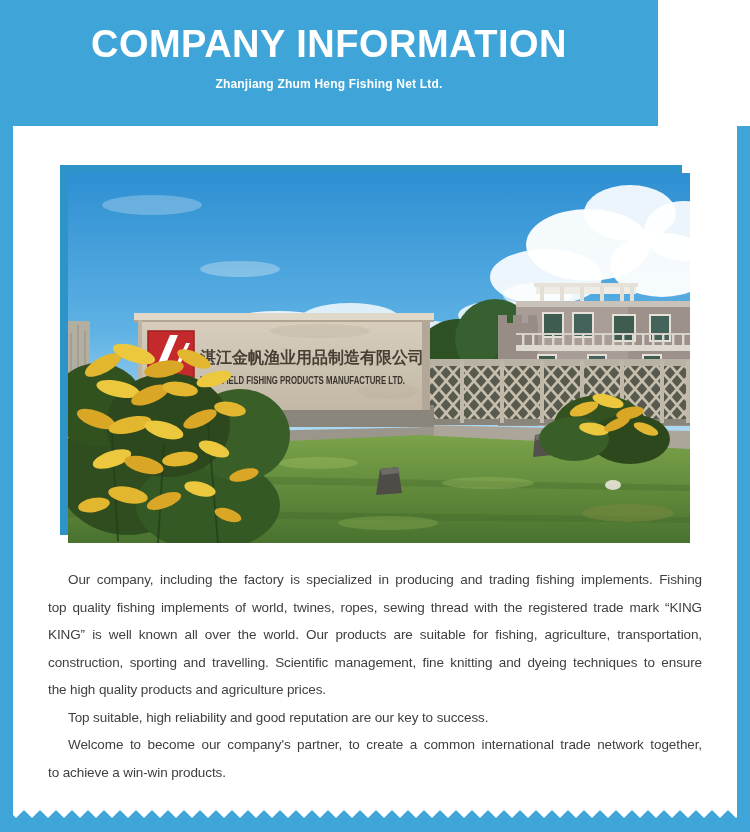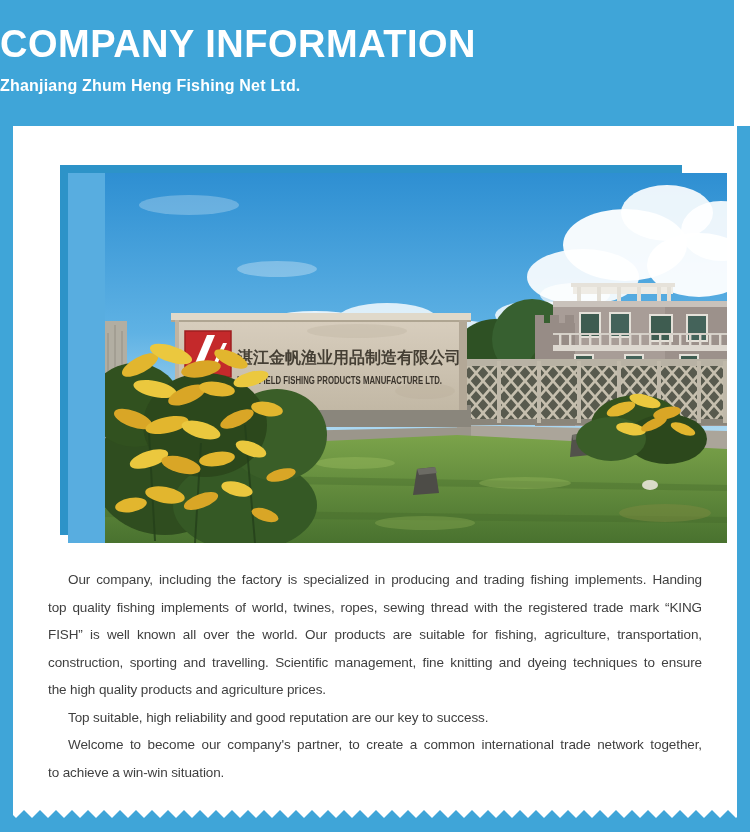--- a/index.html
+++ b/index.html
@@ -7,41 +7,41 @@
     --shadow-blue:#2D93C8;
     --body-text:#3F3F3F;
   }
   html,body{margin:0;padding:0;background:#fff;}
   .page{
     position:relative;width:750px;height:832px;overflow:hidden;background:#fff;
     font-family:"Liberation Sans","DejaVu Sans",sans-serif;
   }
   
   .header{
-    position:absolute;left:0;top:0;width:734px;height:126px;
-    background:var(--blue);color:#fff;
+    position:absolute;left:0;top:0;width:658px;height:126px;
+    background:var(--blue);color:#fff;text-align:center;
   }
   .header h1{
     margin:0;padding-top:24px;font-size:38px;line-height:40px;font-weight:bold;letter-spacing:.5px;
   }
   .header .subtitle{
-    margin-top:13px;font-size:16px;font-weight:bold;letter-spacing:.2px;
+    margin-top:13px;font-size:12px;font-weight:bold;letter-spacing:.2px;
   }
   
   .frame-border{position:absolute;top:126px;bottom:0;width:13px;background:var(--blue);}
   .frame-border.left{left:0;}
   .frame-border.right{right:0;}
   
   .photo-shadow{
     position:absolute;left:60px;top:165px;width:622px;height:370px;
     background:var(--shadow-blue);
   }
   .photo{
     position:absolute;left:68px;top:173px;width:622px;height:370px;margin:0;
-    overflow:hidden;background:#58ade0;padding-left:37px;
+    overflow:hidden;background:#58ade0;
   }
   .photo svg{display:block;}
   
   .body-text{
     position:absolute;left:48px;top:566px;width:654px;
     font-size:13.5px;color:var(--body-text);letter-spacing:-0.1px;
   }
   .body-text .line{
     height:27.5px;line-height:27.5px;white-space:nowrap;overflow:hidden;
   }
@@ -269,28 +269,28 @@
           <ellipse cx="96" cy="328" rx="18" ry="7" fill="#D9A626" transform="rotate(-20 96 328)"></ellipse>
           <ellipse cx="132" cy="316" rx="16" ry="7" fill="#EBC83E" transform="rotate(14 132 316)"></ellipse>
           <ellipse cx="26" cy="332" rx="16" ry="7" fill="#E2B62E" transform="rotate(-10 26 332)"></ellipse>
           <ellipse cx="160" cy="342" rx="14" ry="6" fill="#D9A626" transform="rotate(18 160 342)"></ellipse>
         </g>
       </g>
     </svg>
   </figure>
 
   <div class="body-text">
-    <div class="line j indent">Our company, including the factory is specialized in producing and trading fishing implements. Handing</div>
+    <div class="line j indent">Our company, including the factory is specialized in producing and trading fishing implements. Fishing</div>
     <div class="line j">top quality fishing implements of world, twines, ropes, sewing thread with the registered trade mark “KING</div>
-    <div class="line j">FISH” is well known all over the world. Our products are suitable for fishing, agriculture, transportation,</div>
+    <div class="line j">KING” is well known all over the world. Our products are suitable for fishing, agriculture, transportation,</div>
     <div class="line j">construction, sporting and travelling. Scientific management, fine knitting and dyeing techniques to ensure</div>
     <div class="line">the high quality products and agriculture prices.</div>
     <div class="line indent">Top suitable, high reliability and good reputation are our key to success.</div>
     <div class="line j indent">Welcome to become our company's partner, to create a common international trade network together,</div>
-    <div class="line">to achieve a win-win situation.</div>
+    <div class="line">to achieve a win-win products.</div>
   </div>
 
   <div class="footer">
     <svg class="zz" width="750" height="8">
       <defs>
         <pattern id="zzp" width="16" height="8" patternUnits="userSpaceOnUse">
           <path d="M0,8 L8,0 L16,8 Z" fill="#3FA5D8"></path>
         </pattern>
       </defs>
       <rect width="750" height="8" fill="url(#zzp)"></rect>

